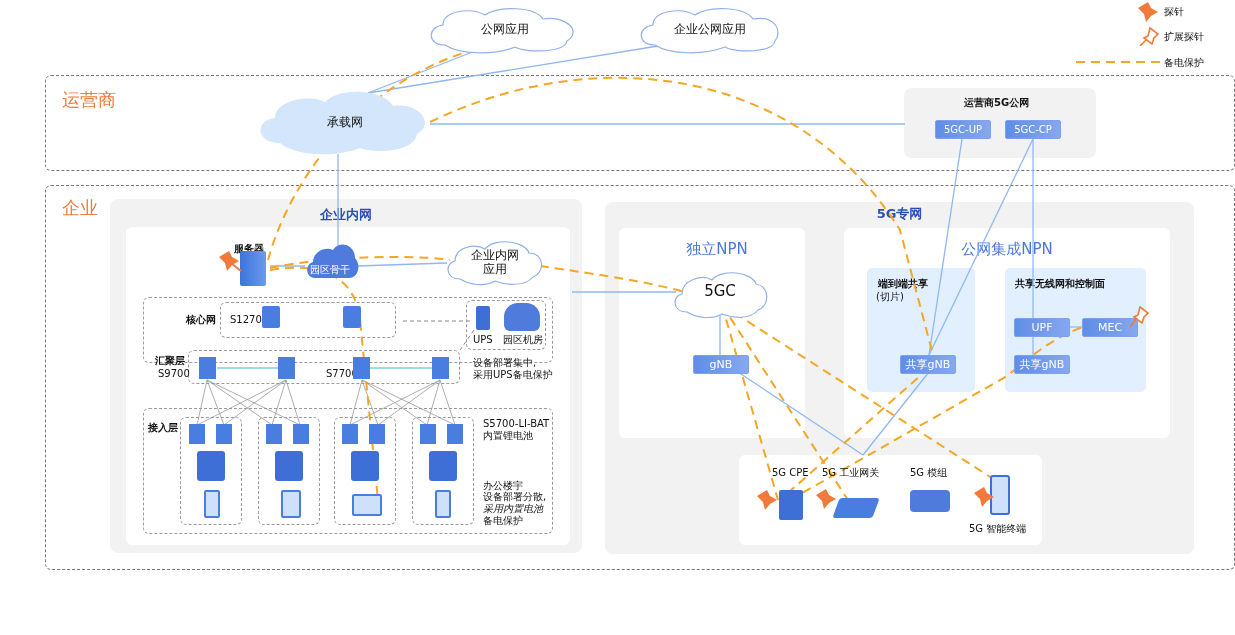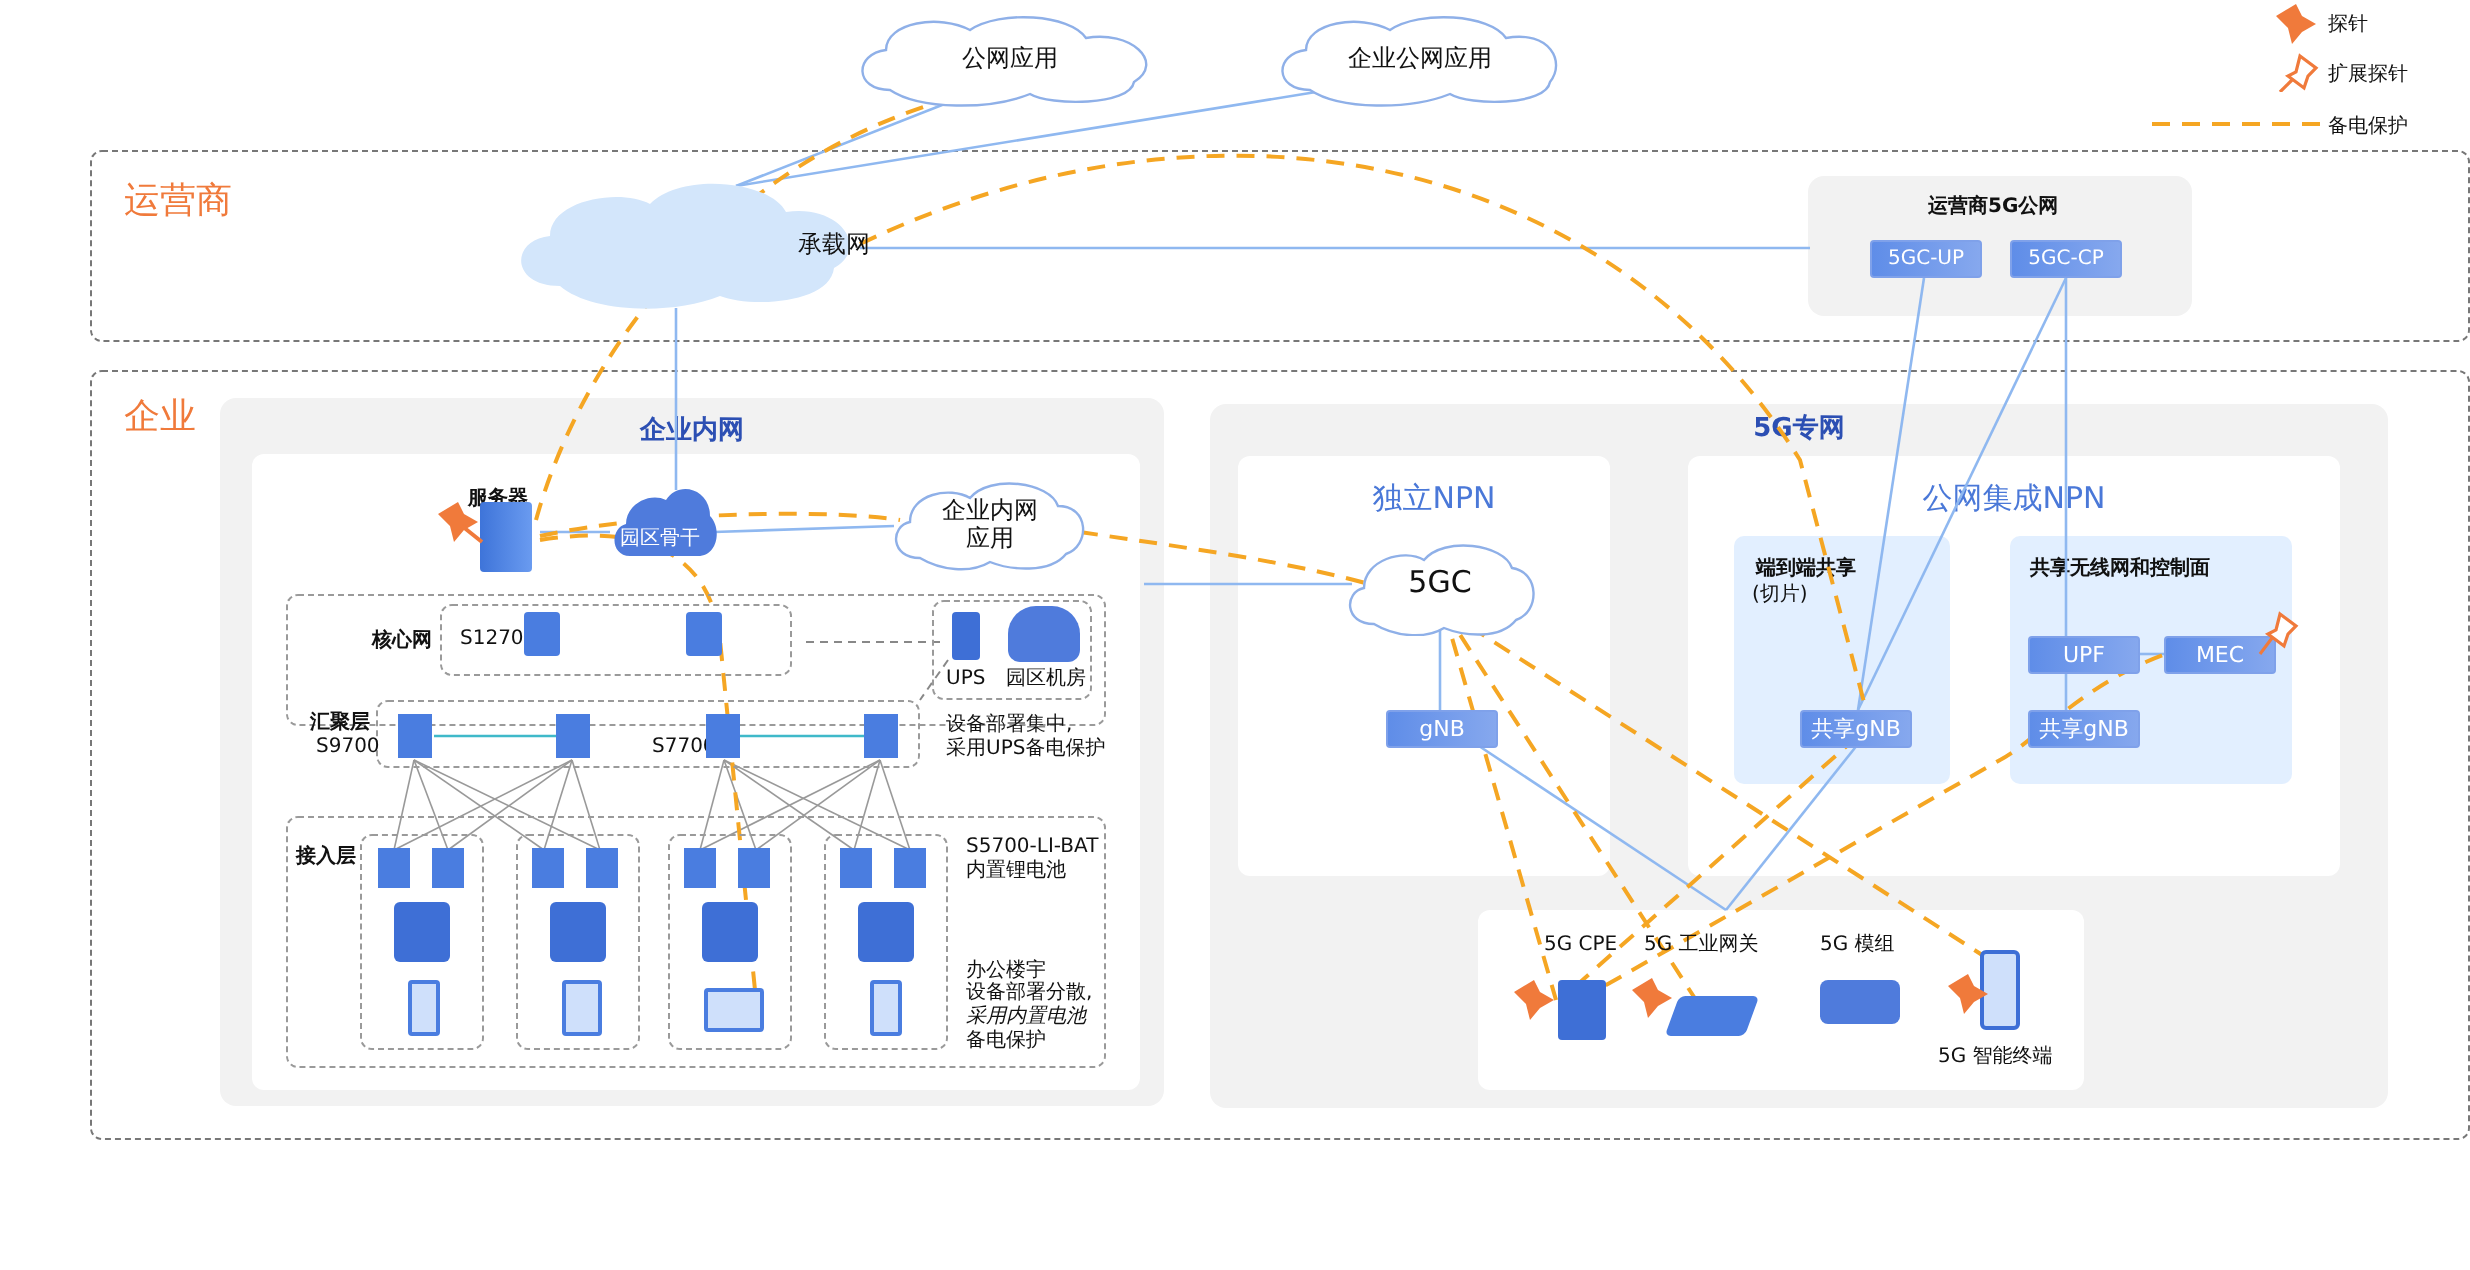--- a/index.html
+++ b/index.html
@@ -119,21 +119,21 @@
 <div class="cloud-text" style="left:425px;top:22px;width:160px;">公网应用</div>
 
 <svg class="abs" style="left:635px;top:5px;" width="150" height="50">
   <path d="M20 40 C 2 40, 2 22, 18 20 C 18 6, 45 2, 60 10 C 75 0, 110 2, 118 14 C 140 10, 148 26, 140 36 C 138 48, 100 48, 90 42 C 70 50, 35 50, 20 40 Z" fill="#fff" stroke="#8fb0e8" stroke-width="1.2"></path>
 </svg>
 <div class="cloud-text" style="left:635px;top:22px;width:150px;">企业公网应用</div>
 
 <svg class="abs" style="left:255px;top:88px;" width="180" height="70">
   <path d="M25 55 C 0 55, 0 32, 20 30 C 20 12, 55 6, 70 14 C 85 -2, 130 2, 138 18 C 165 14, 180 36, 162 46 C 160 64, 120 66, 105 60 C 80 70, 40 68, 25 55 Z" fill="#d3e6fb"></path>
 </svg>
-<div class="cloud-text" style="left:255px;top:115px;width:180px;text-align:right;">承载网</div>
+<div class="cloud-text" style="left:255px;top:115px;width:180px;">承载网</div>
 
 <svg class="abs" style="left:305px;top:240px;" width="55" height="42">
   <path d="M10 38 C 0 38, 0 24, 8 22 C 8 12, 20 6, 28 10 C 34 0, 50 4, 50 18 C 56 24, 54 38, 44 38 Z" fill="#4f7bdc"></path>
 </svg>
 <div class="cloud-text" style="left:305px;top:262px;width:50px;font-size:10px;color:#fff;">园区骨干</div>
 
 <svg class="abs" style="left:445px;top:237px;" width="100" height="50">
   <path d="M15 42 C 0 42, 0 26, 10 24 C 10 10, 30 6, 40 12 C 50 0, 80 4, 84 16 C 100 16, 100 36, 88 40 C 80 50, 60 48, 50 44 C 40 50, 25 48, 15 42 Z" fill="#fff" stroke="#8fb0e8" stroke-width="1.2"></path>
 </svg>
 <div class="cloud-text" style="left:445px;top:248px;width:100px;">企业内网</div>

